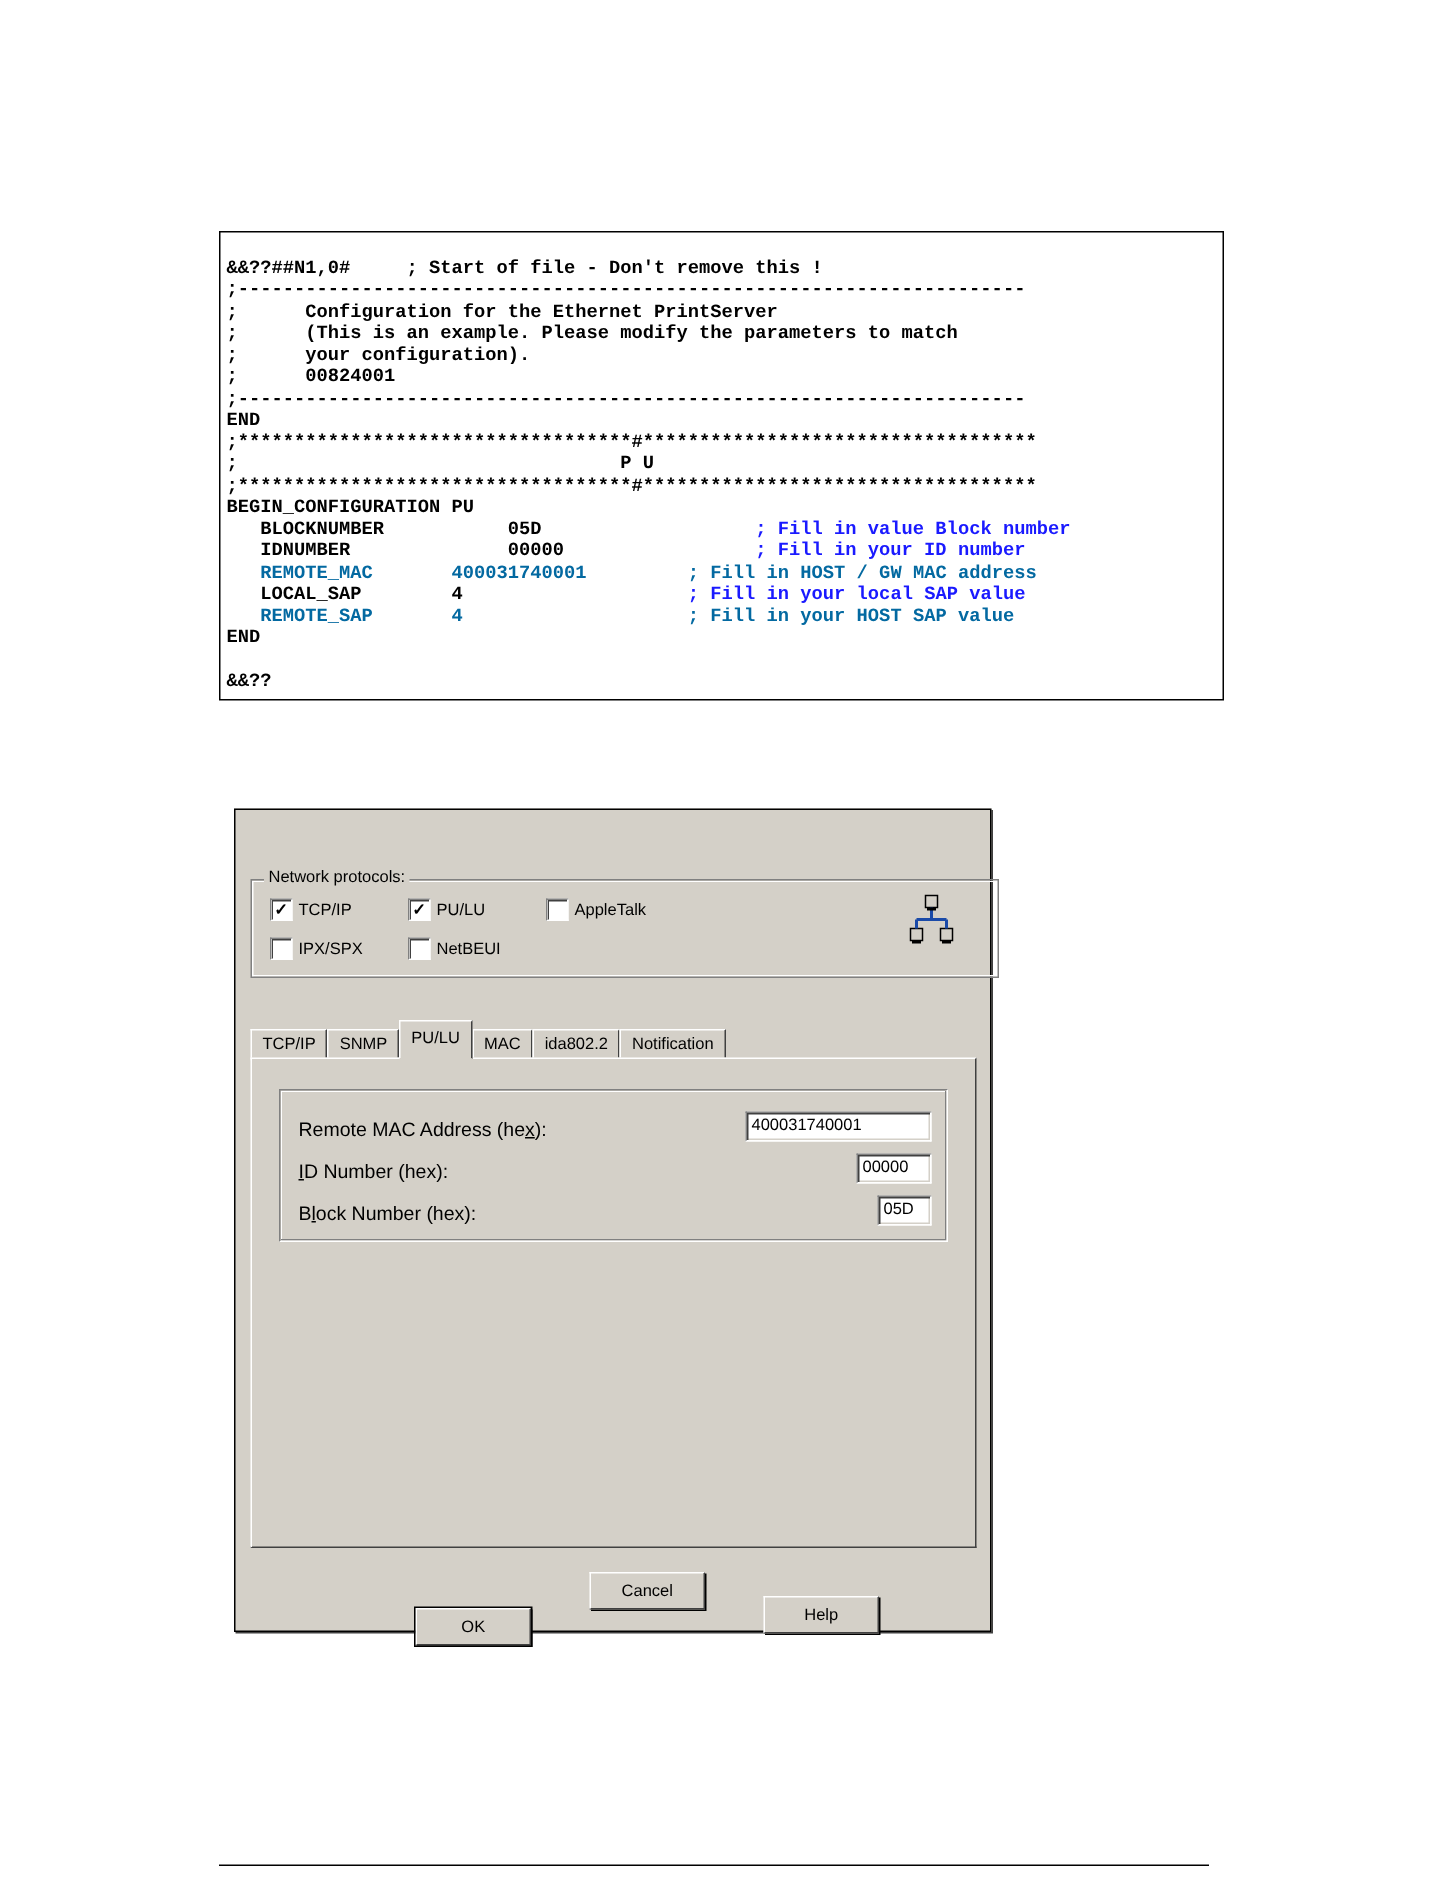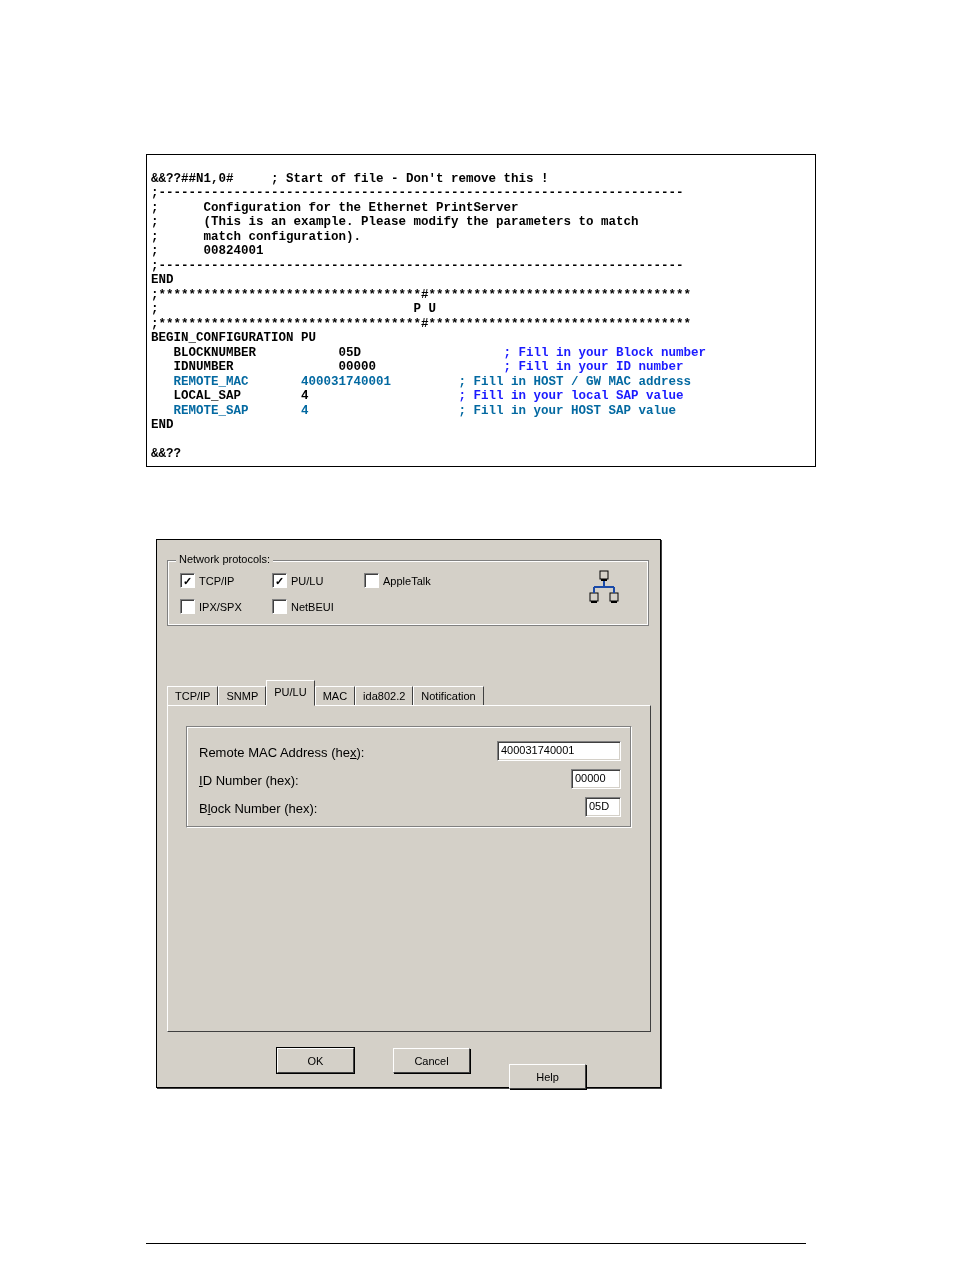--- a/index.html
+++ b/index.html
@@ -81,23 +81,24 @@
   .groupbox .grouplabel {
     position: absolute;
     top: -8px;
     left: 8px;
     background: #d4d0c8;
     padding: 0 3px;
     font-size: 11px;
   }
   .protocols-group {
     left: 10px;
-    top: 20px;
+    top: 46px;
     width: 480px;
     height: 64px;
+    padding-left: 17px;
   }
   .check {
     position: absolute;
     display: flex;
     align-items: center;
     gap: 4px;
     font-size: 11px;
   }
   .cbox {
     width: 13px; height: 13px;
@@ -224,29 +225,29 @@
 </head>
 <body>
 
 <div class="page">
 
   <div class="code-box">
 <span>&amp;&amp;??##N1,0#     ; Start of file - Don't remove this !</span>
 <span>;----------------------------------------------------------------------</span>
 <span>;      Configuration for the Ethernet PrintServer</span>
 <span>;      (This is an example. Please modify the parameters to match</span>
-<span>;      match configuration).</span>
+<span>;      your configuration).</span>
 <span>;      00824001</span>
 <span>;----------------------------------------------------------------------</span>
 <span>END</span>
 <span>;***********************************#***********************************</span>
 <span>;                                  P U</span>
 <span>;***********************************#***********************************</span>
 <span>BEGIN_CONFIGURATION PU</span>
-<span><span>   BLOCKNUMBER           05D                   </span><span class="blue">; Fill in your Block number</span></span>
+<span><span>   BLOCKNUMBER           05D                   </span><span class="blue">; Fill in value Block number</span></span>
 <span><span>   IDNUMBER              00000                 </span><span class="blue">; Fill in your ID number</span></span>
 <span><span class="red">   REMOTE_MAC       400031740001         </span><span class="red">; Fill in HOST / GW MAC address</span></span>
 <span><span>   LOCAL_SAP        4                    </span><span class="blue">; Fill in your local SAP value</span></span>
 <span><span class="red">   REMOTE_SAP       4                    </span><span class="red">; Fill in your HOST SAP value</span></span>
 <span>END</span>
 <span></span>
 <span>&amp;&amp;??</span></div>
 
   <div class="dialog">
 
@@ -318,21 +319,21 @@
 
         <div class="fieldlabel" style="left:12px; top:74px;">
           <span>B</span><span class="u">l</span><span>ock Number (hex):</span>
         </div>
         <div class="textfield" style="left:398px; top:70px; width:28px;">
           <span>05D</span>
         </div>
       </div>
     </div>
 
-    <div class="btn default" style="left:120px; top:508px;text-align:right;">
+    <div class="btn default" style="left:120px; top:532px;text-align:right;">
       <span>OK</span>
     </div>
     <div class="btn" style="left:236px; top:508px;">
       <span>Cancel</span>
     </div>
     <div class="btn" style="left:352px; top:524px;">
       <span>Help</span>
     </div>
   </div>
 

